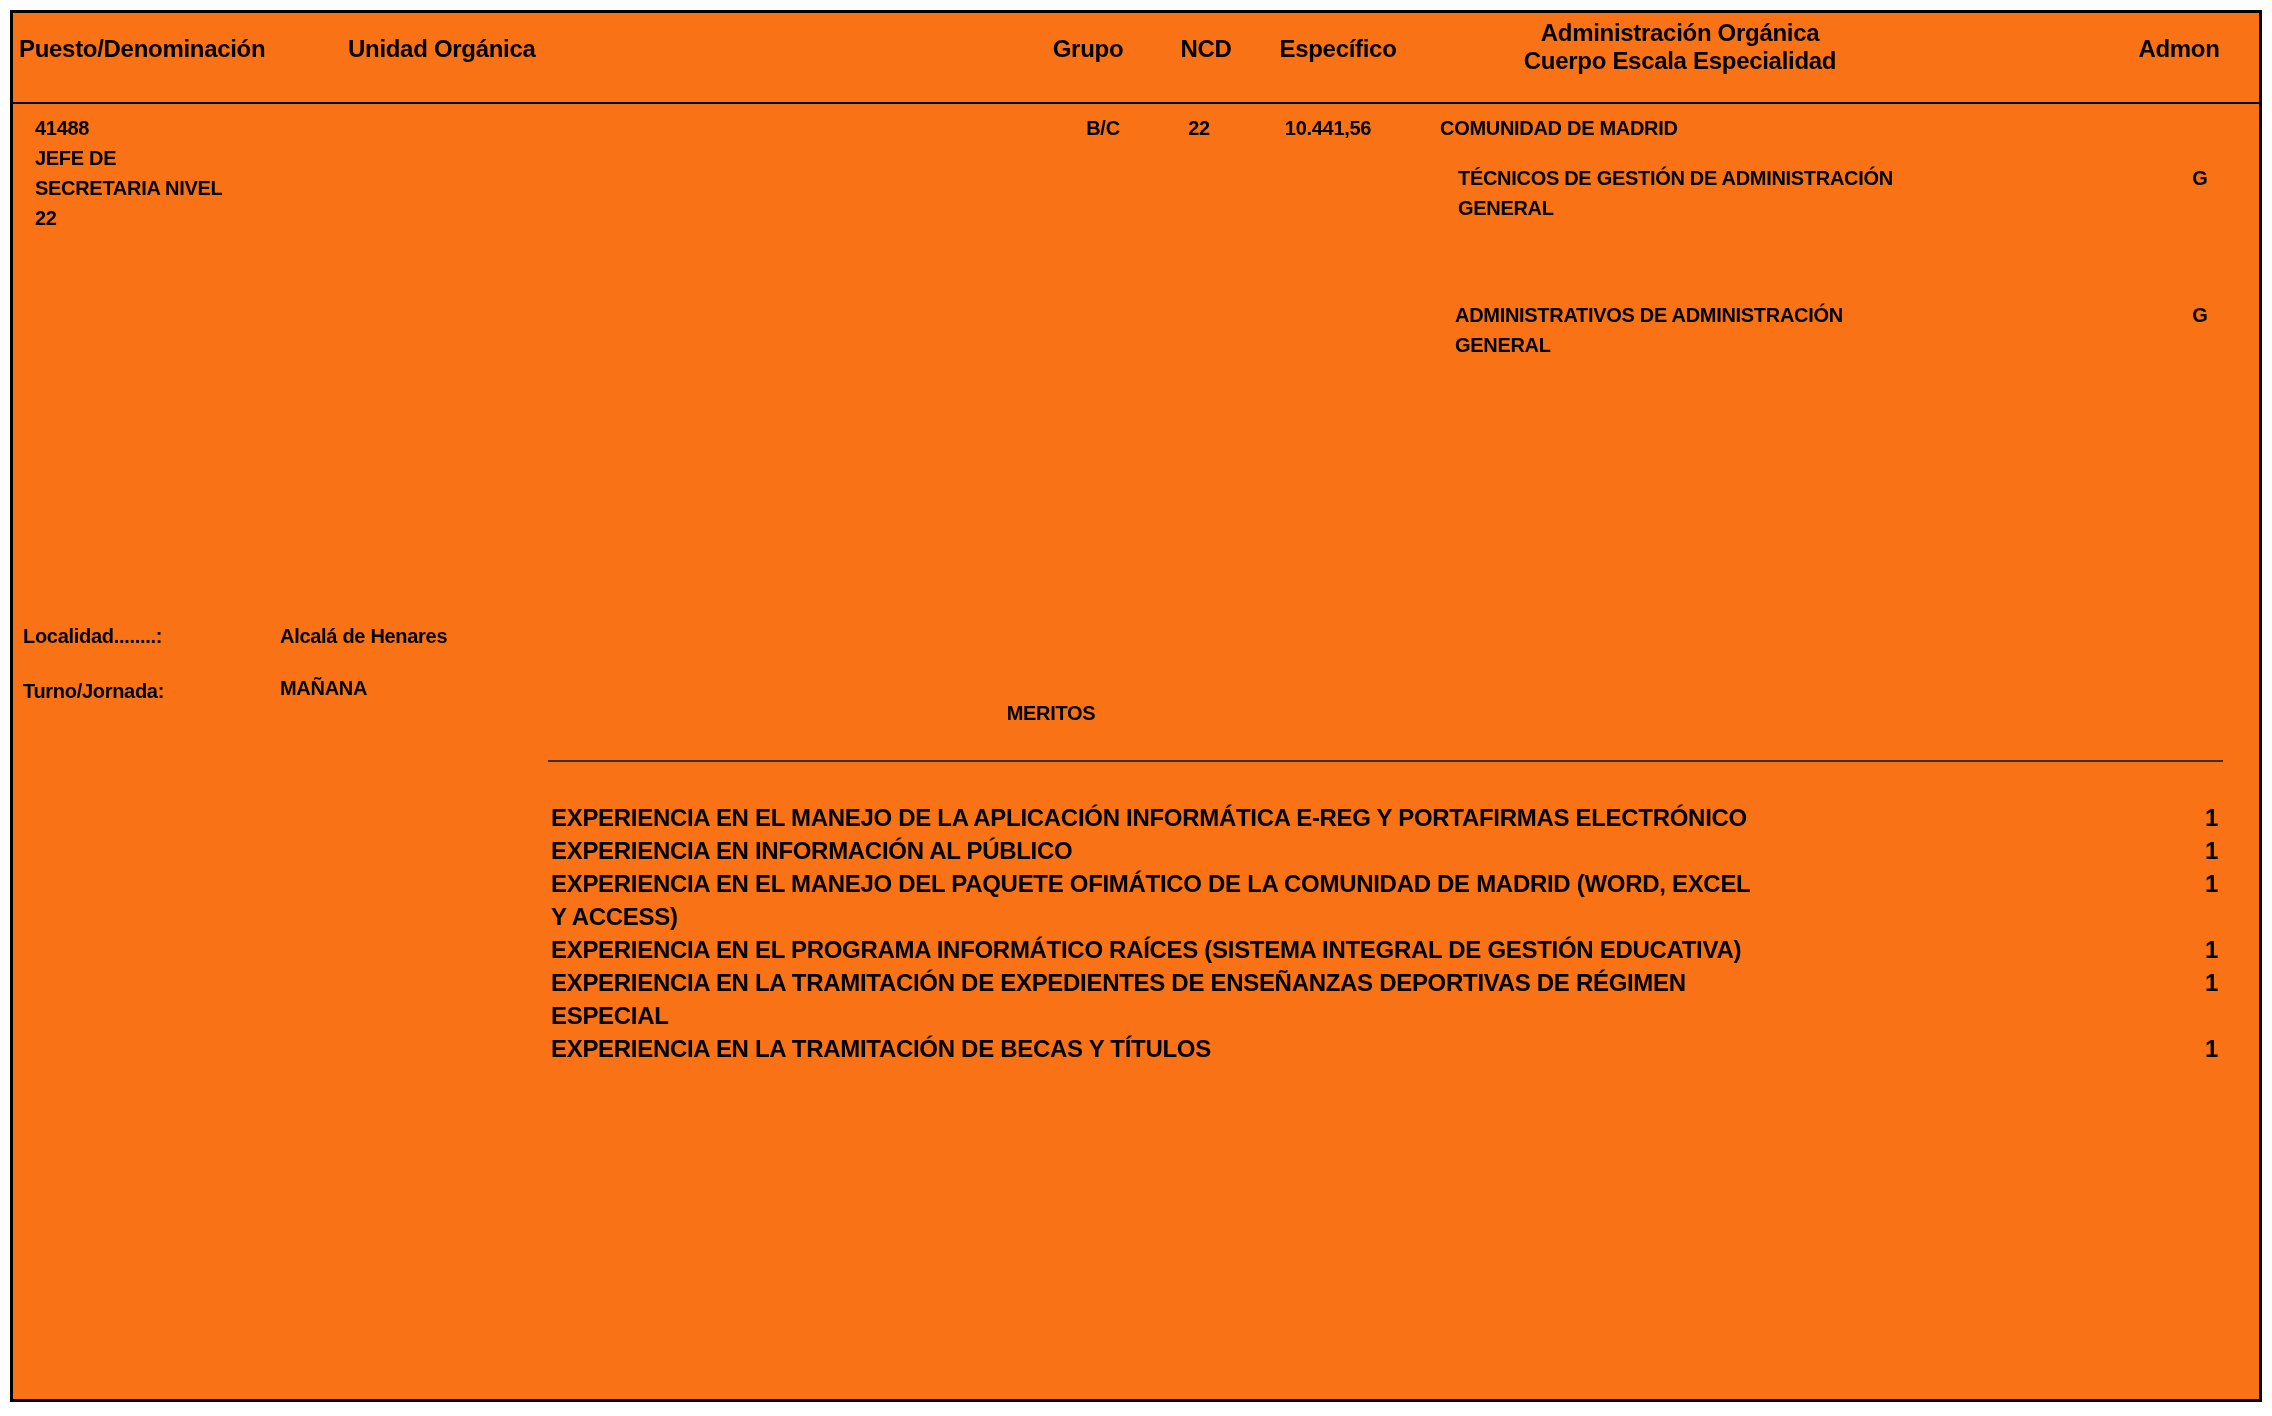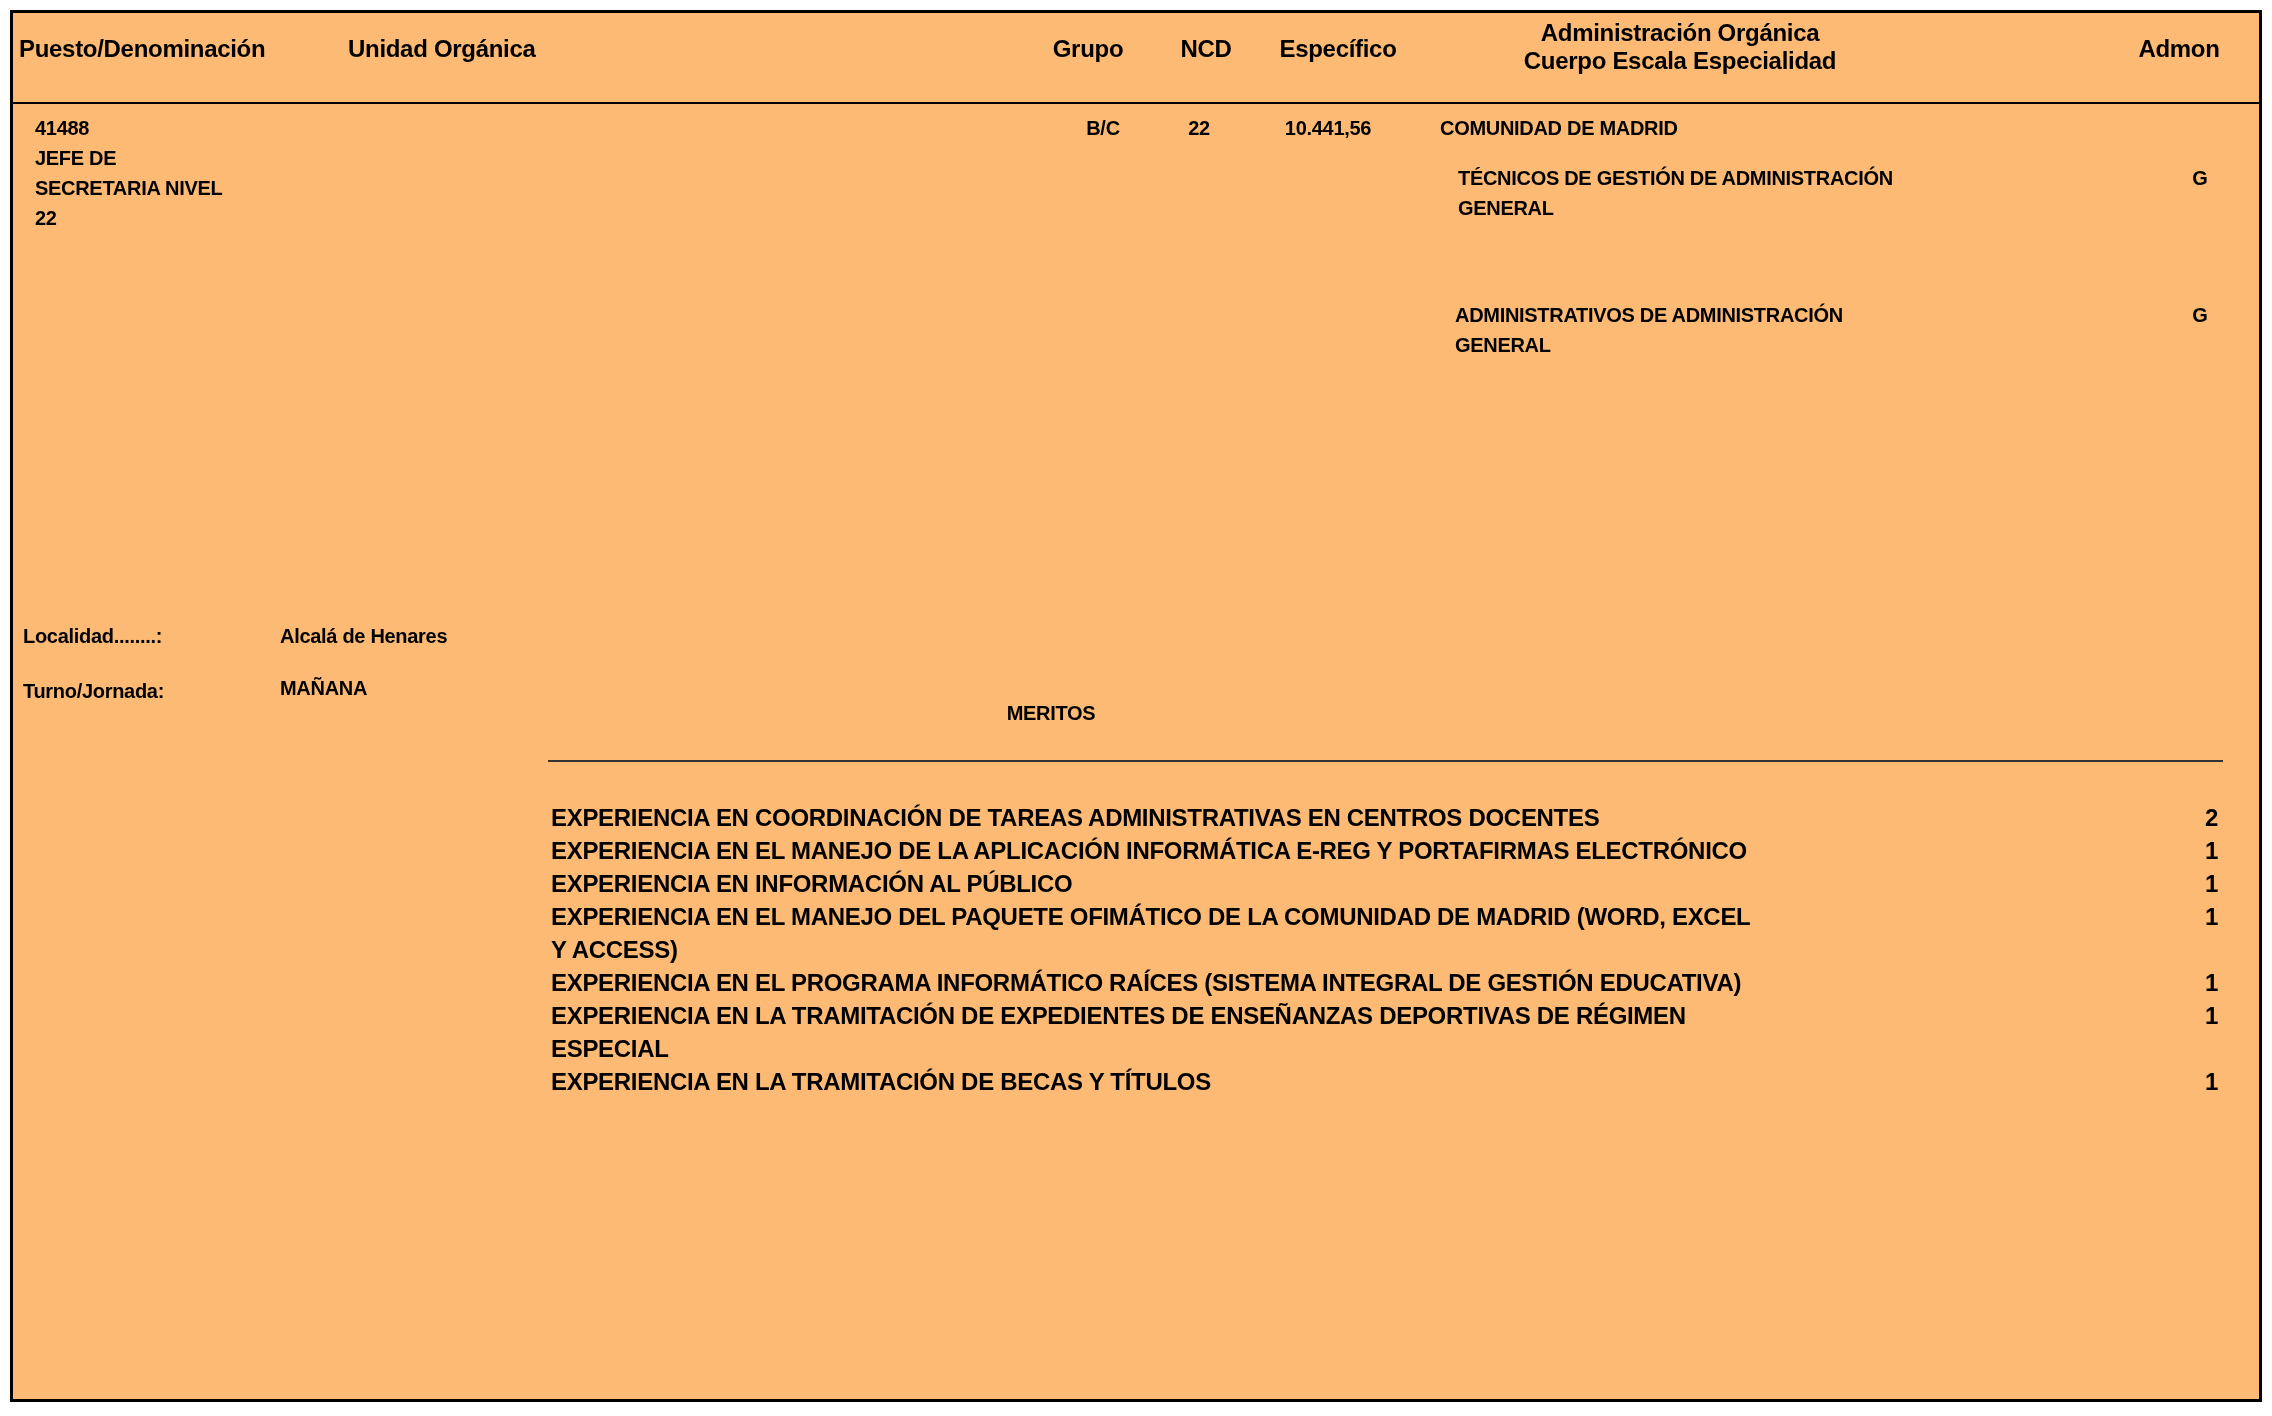--- a/index.html
+++ b/index.html
@@ -19,21 +19,21 @@
     letter-spacing: -0.3px;
   }
   #sheet {
     position: absolute;
     left: 10px;
     top: 10px;
     width: 2252px;
     height: 1392px;
     border: 3px solid #000;
     box-sizing: border-box;
-    background: #fdba74;
+    background: #f97316;
   }
   .abs { position: absolute; }
   .hdr {
     font-size: 24px;
     line-height: 28px;
     white-space: nowrap;
   }
   .ctr { transform: translateX(-50%); text-align: center; }
   .body-txt {
     font-size: 20px;
@@ -118,24 +118,20 @@
     <div class="abs body-txt nowrap" style="left:10px; top:608px;">Localidad........:</div>
     <div class="abs body-txt nowrap" style="left:267px; top:608px;">Alcalá de Henares</div>
     <div class="abs body-txt nowrap" style="left:10px; top:663px;">Turno/Jornada:</div>
     <div class="abs body-txt nowrap" style="left:267px; top:660px;">MAÑANA</div>
 
     <div class="abs body-txt ctr nowrap" style="left:1038px; top:685px;">MERITOS</div>
     <div id="meritos-rule"></div>
 
     <div id="merit-list">
       <div class="merit-row">
-        <div class="merit-text">EXPERIENCIA EN COORDINACIÓN DE TAREAS ADMINISTRATIVAS EN CENTROS DOCENTES</div>
-        <div class="merit-value">2</div>
-      </div>
-      <div class="merit-row">
         <div class="merit-text">EXPERIENCIA EN EL MANEJO DE LA APLICACIÓN INFORMÁTICA E-REG Y PORTAFIRMAS ELECTRÓNICO</div>
         <div class="merit-value">1</div>
       </div>
       <div class="merit-row">
         <div class="merit-text">EXPERIENCIA EN INFORMACIÓN AL PÚBLICO</div>
         <div class="merit-value">1</div>
       </div>
       <div class="merit-row">
         <div class="merit-text">EXPERIENCIA EN EL MANEJO DEL PAQUETE OFIMÁTICO DE LA COMUNIDAD DE MADRID (WORD, EXCEL
 Y ACCESS)</div>

